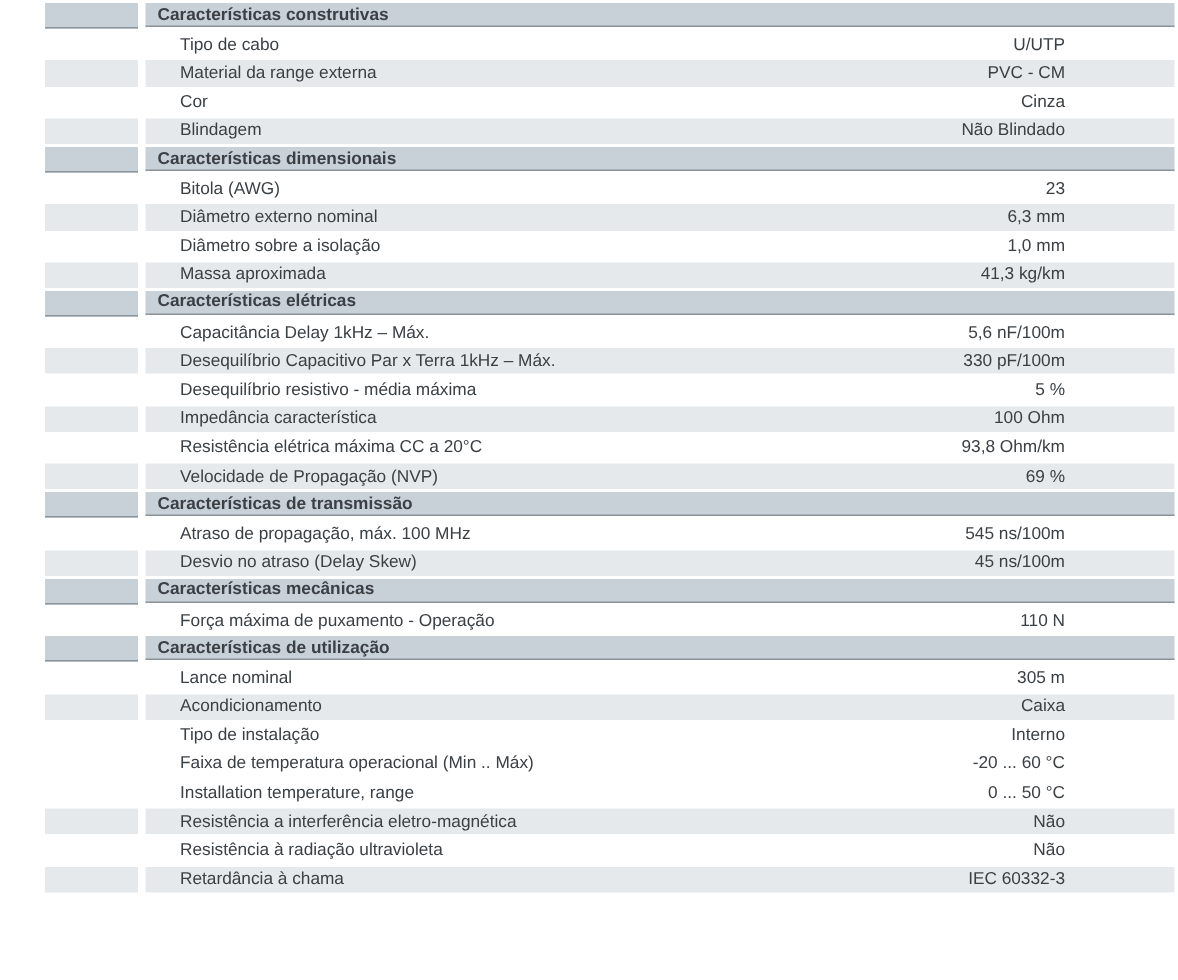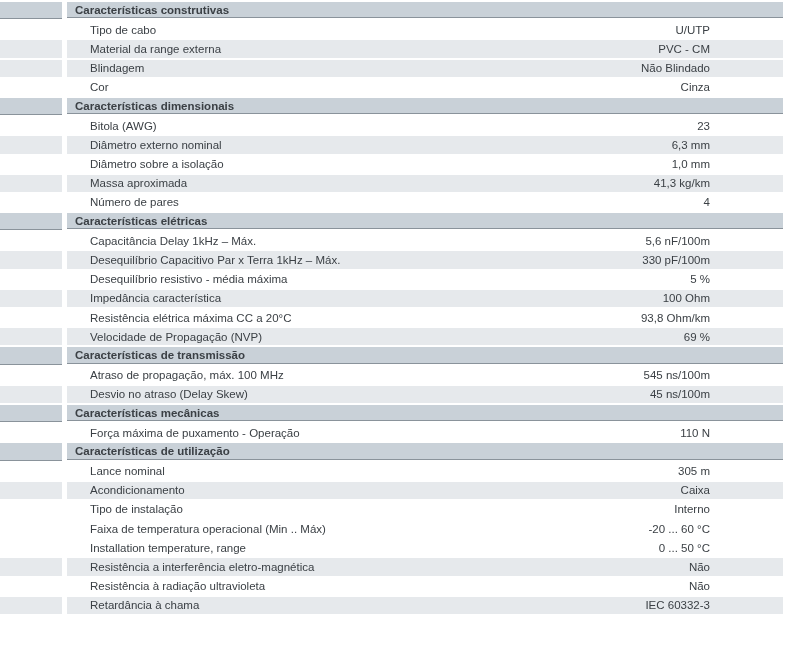--- a/index.html
+++ b/index.html
@@ -9,20 +9,21 @@
     font-family: "Liberation Sans", "DejaVu Sans", sans-serif;
   }
   .page {
     position: relative;
     width: 785px;
     height: 653px;
     background: #ffffff;
     overflow: hidden;
     box-sizing: border-box;
     padding-top: 2px;
+    padding-left: 30px;
   }
   .row {
     display: flex;
     height: 17.2px;
     margin-bottom: 2px;
     font-size: 11.5px;
     color: var(--text-color, #3b4045);
   }
   .row .spacer {
     width: 62px;
@@ -90,34 +91,34 @@
           <span class="value">U/UTP</span>
         </div>
       </div>
       <div class="row data-row alt">
         <div class="spacer"></div>
         <div class="cell">
           <span class="label">Material da range externa</span>
           <span class="value">PVC - CM</span>
         </div>
       </div>
+      <div class="row data-row">
+        <div class="spacer"></div>
+        <div class="cell">
+          <span class="label">Cor</span>
+          <span class="value">Cinza</span>
+        </div>
+      </div>
       <div class="row data-row alt">
         <div class="spacer"></div>
         <div class="cell">
           <span class="label">Blindagem</span>
           <span class="value">Não Blindado</span>
         </div>
       </div>
-      <div class="row data-row">
-        <div class="spacer"></div>
-        <div class="cell">
-          <span class="label">Cor</span>
-          <span class="value">Cinza</span>
-        </div>
-      </div>
       <div class="row header-row">
         <div class="spacer"></div>
         <div class="cell">
           <span class="label">Características dimensionais</span>
         </div>
       </div>
       <div class="row data-row">
         <div class="spacer"></div>
         <div class="cell">
           <span class="label">Bitola (AWG)</span>
@@ -136,27 +137,20 @@
         <div class="cell">
           <span class="label">Diâmetro sobre a isolação</span>
           <span class="value">1,0 mm</span>
         </div>
       </div>
       <div class="row data-row alt">
         <div class="spacer"></div>
         <div class="cell">
           <span class="label">Massa aproximada</span>
           <span class="value">41,3 kg/km</span>
-        </div>
-      </div>
-      <div class="row data-row">
-        <div class="spacer"></div>
-        <div class="cell">
-          <span class="label">Número de pares</span>
-          <span class="value">4</span>
         </div>
       </div>
       <div class="row header-row">
         <div class="spacer"></div>
         <div class="cell">
           <span class="label">Características elétricas</span>
         </div>
       </div>
       <div class="row data-row">
         <div class="spacer"></div>

